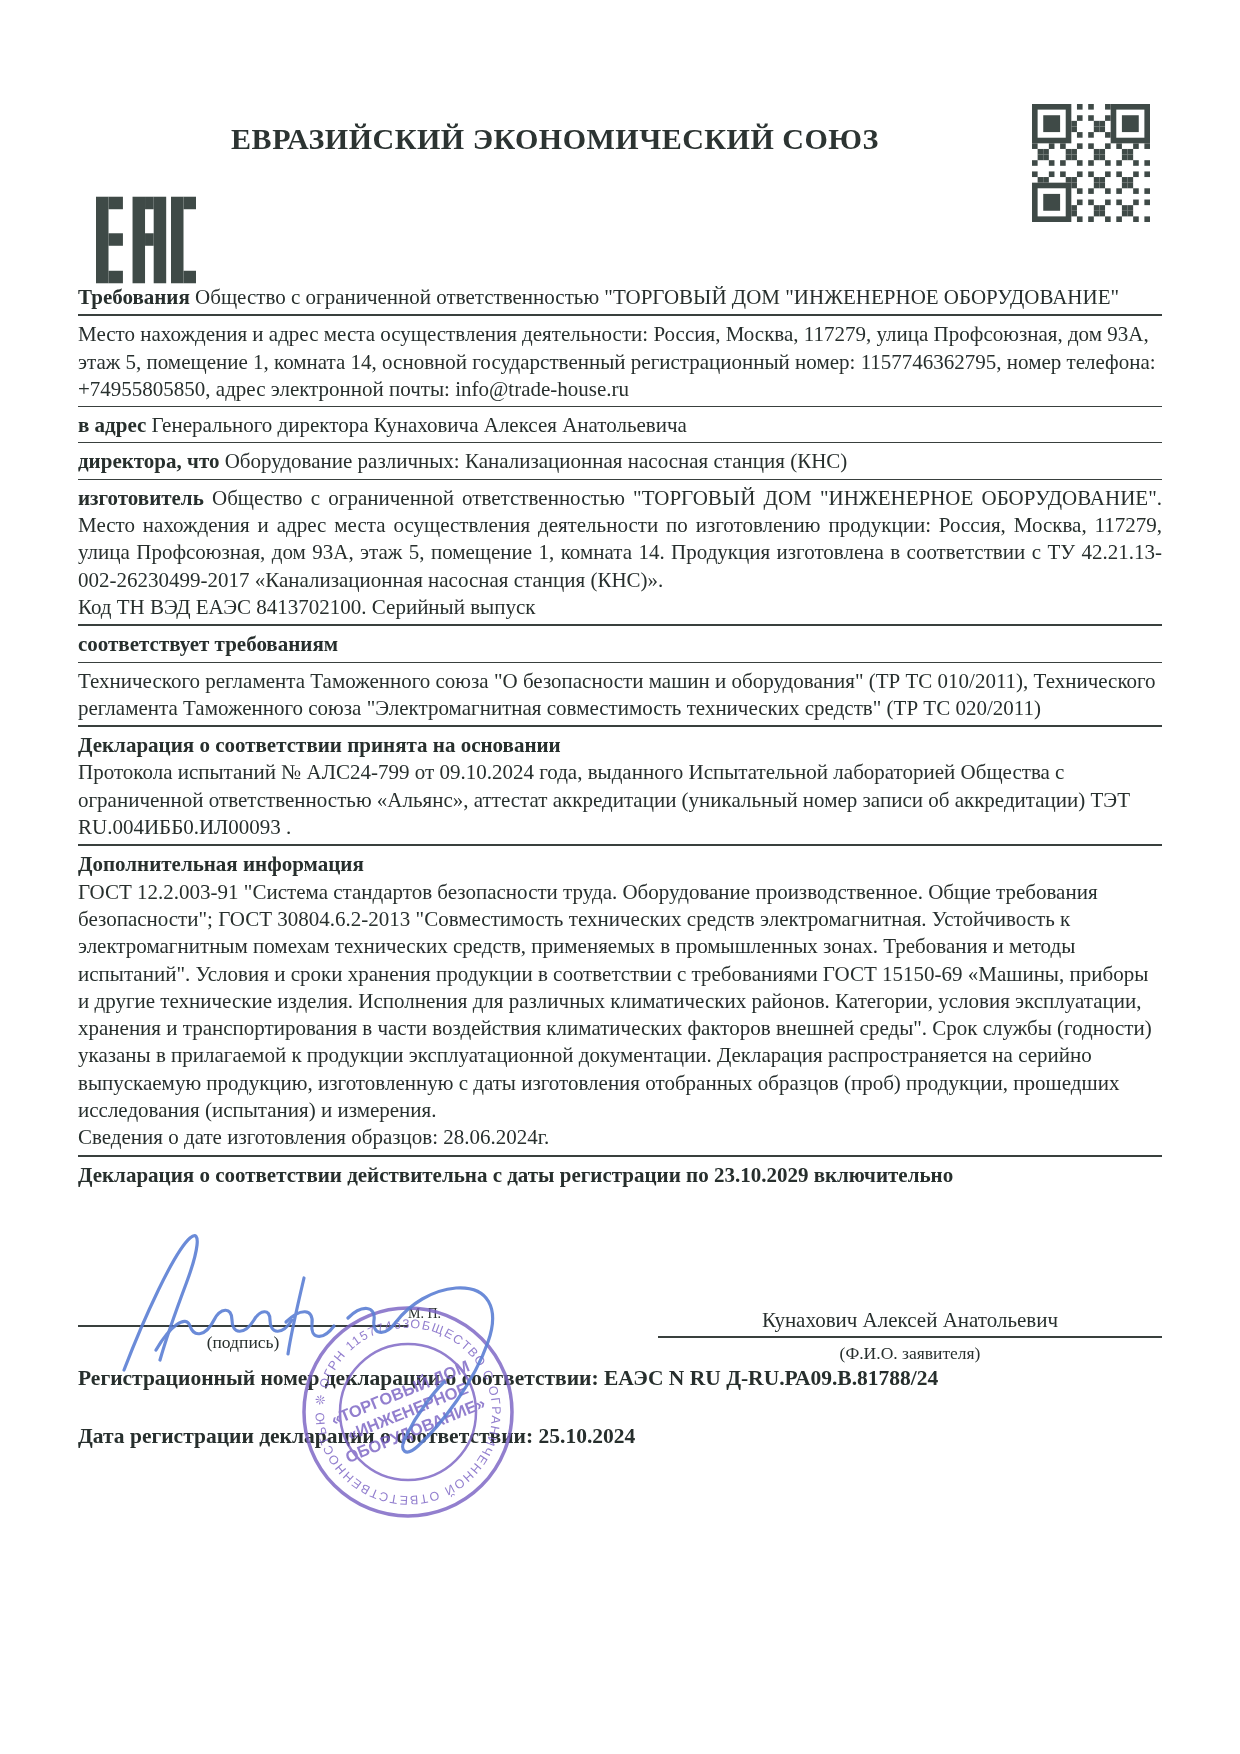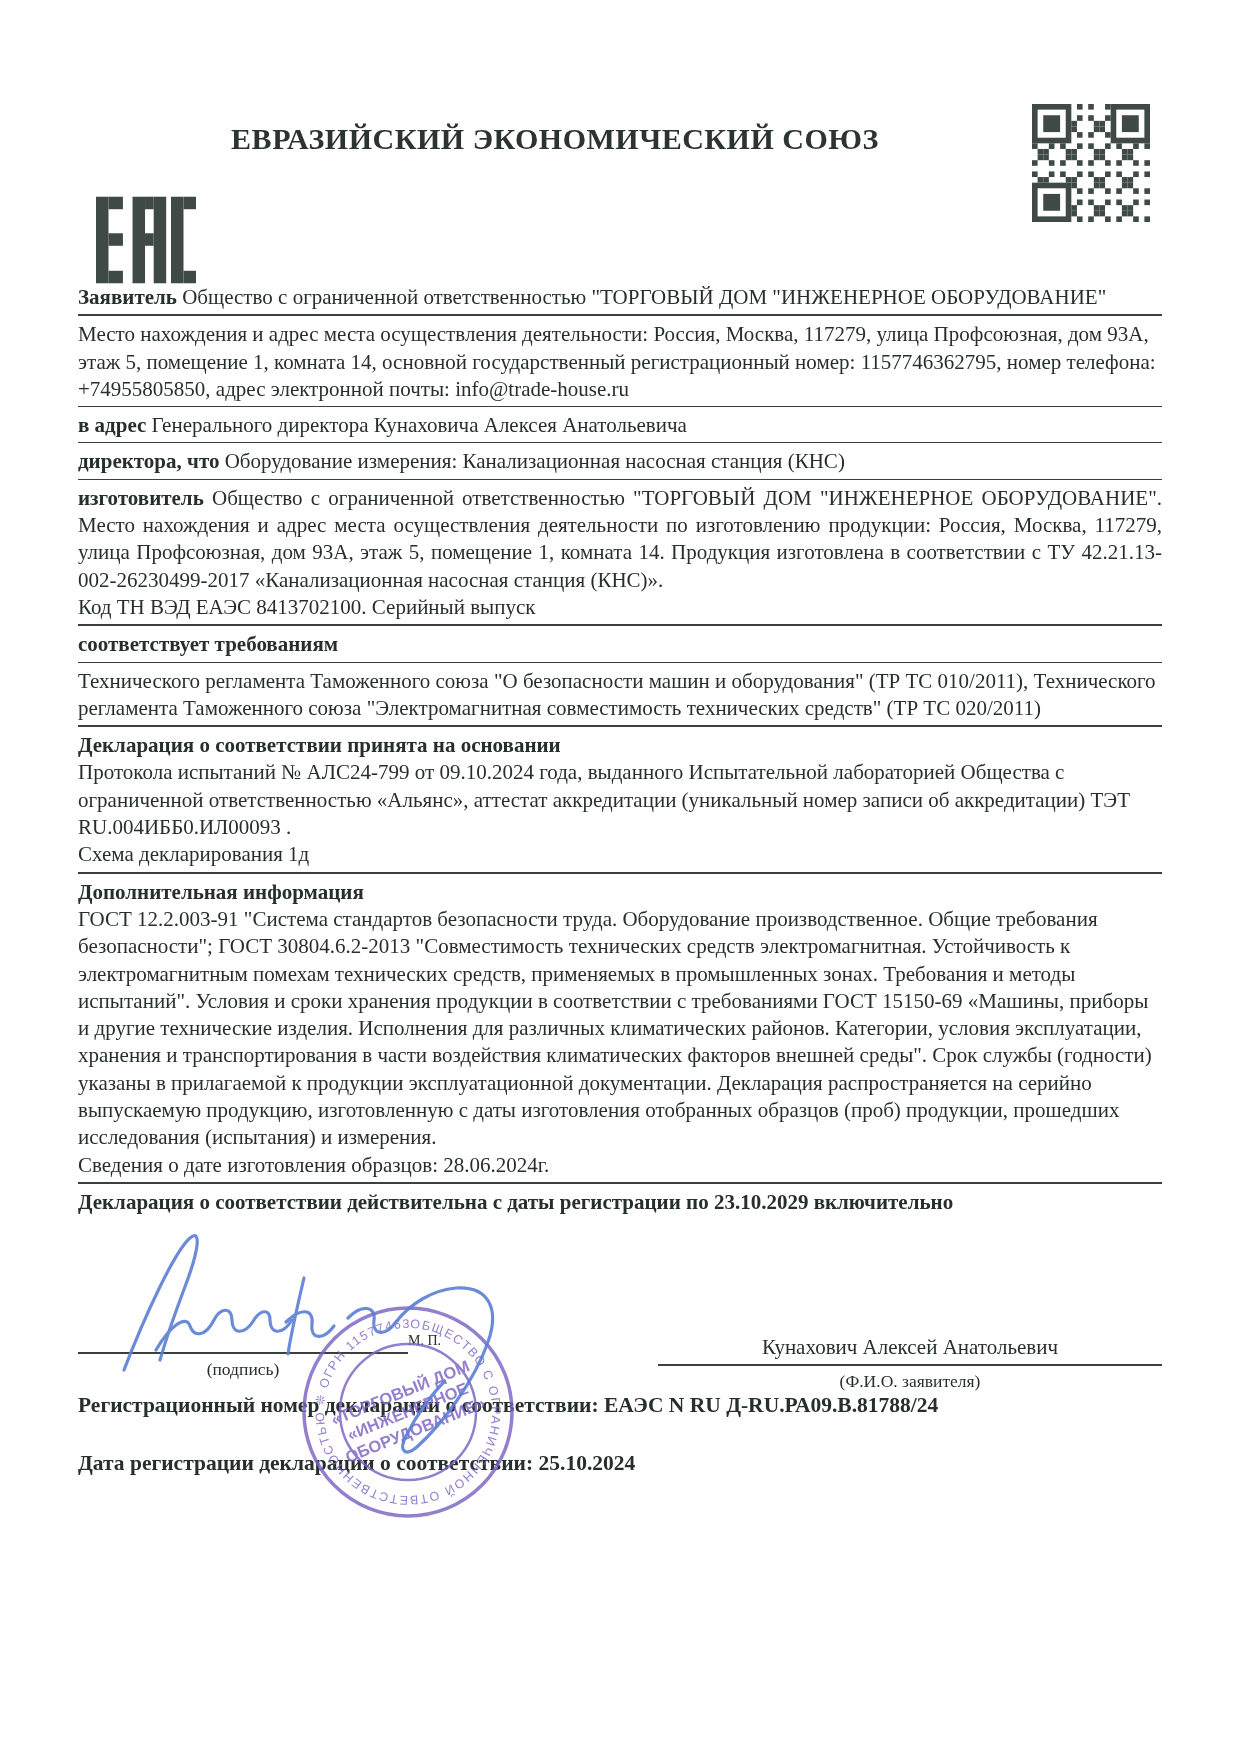--- a/index.html
+++ b/index.html
@@ -187,46 +187,45 @@
         <rect x="15" y="1" width="5" height="5" fill="#fff"></rect>
         <rect x="16" y="2" width="3" height="3" fill="#3f4a47"></rect>
         <rect x="0" y="14" width="7" height="7" fill="#3f4a47"></rect>
         <rect x="1" y="15" width="5" height="5" fill="#fff"></rect>
         <rect x="2" y="16" width="3" height="3" fill="#3f4a47"></rect>
       </svg>
   </div>
 
   <div class="content">
 
-    <p><span class="lead">Заявитель</span><span> Общество с ограниченной ответственностью "ТОРГОВЫЙ ДОМ "ИНЖЕНЕРНОЕ ОБОРУДОВАНИЕ"</span></p>
+    <p><span class="lead">Требования</span><span> Общество с ограниченной ответственностью "ТОРГОВЫЙ ДОМ "ИНЖЕНЕРНОЕ ОБОРУДОВАНИЕ"</span></p>
     <div class="rule"></div>
 
     <p>Место нахождения и адрес места осуществления деятельности: Россия, Москва, 117279, улица Профсоюзная, дом 93А, этаж 5, помещение 1, комната 14, основной государственный регистрационный номер: 1157746362795, номер телефона: +74955805850, адрес электронной почты: info@trade-house.ru</p>
     <div class="rule thin"></div>
 
     <p><span class="lead">в адрес</span><span> Генерального директора Кунаховича Алексея Анатольевича</span></p>
     <div class="rule thin"></div>
 
-    <p><span class="lead">директора, что</span><span> Оборудование измерения: Канализационная насосная станция (КНС)</span></p>
+    <p><span class="lead">директора, что</span><span> Оборудование различных: Канализационная насосная станция (КНС)</span></p>
     <div class="rule thin"></div>
 
     <p class="just"><span class="lead">изготовитель</span><span> Общество с ограниченной ответственностью "ТОРГОВЫЙ ДОМ "ИНЖЕНЕРНОЕ ОБОРУДОВАНИЕ". Место нахождения и адрес места осуществления деятельности по изготовлению продукции: Россия, Москва, 117279, улица Профсоюзная, дом 93А, этаж 5, помещение 1, комната 14. Продукция изготовлена в соответствии с ТУ 42.21.13-002-26230499-2017 «Канализационная насосная станция (КНС)».</span></p>
     <p>Код ТН ВЭД ЕАЭС 8413702100. Серийный выпуск</p>
     <div class="rule"></div>
 
     <p class="heading">соответствует требованиям</p>
     <div class="rule thin"></div>
 
     <p class="mt6">Технического регламента Таможенного союза "О безопасности машин и оборудования" (ТР ТС 010/2011), Технического регламента Таможенного союза "Электромагнитная совместимость технических средств" (ТР ТС 020/2011)</p>
     <div class="rule"></div>
 
     <p class="heading">Декларация о соответствии принята на основании</p>
 
     <p class="mt14">Протокола испытаний № АЛС24-799 от 09.10.2024 года, выданного Испытательной лабораторией Общества с ограниченной ответственностью «Альянс», аттестат аккредитации (уникальный номер записи об аккредитации)  ТЭТ RU.004ИББ0.ИЛ00093 .</p>
-    <p>Схема декларирования 1д</p>
     <div class="rule"></div>
 
     <p class="heading">Дополнительная информация</p>
 
     <p class="mt10">ГОСТ 12.2.003-91 "Система стандартов безопасности труда. Оборудование производственное. Общие требования безопасности"; ГОСТ 30804.6.2-2013 "Совместимость технических средств электромагнитная. Устойчивость к электромагнитным помехам технических средств, применяемых в промышленных зонах. Требования и методы испытаний". Условия и сроки хранения продукции в соответствии с требованиями ГОСТ 15150-69 «Машины, приборы и другие технические изделия. Исполнения для различных климатических районов. Категории, условия эксплуатации, хранения и транспортирования в части воздействия климатических факторов внешней среды". Срок службы (годности) указаны в прилагаемой к продукции эксплуатационной документации. Декларация распространяется на серийно выпускаемую продукцию, изготовленную с даты изготовления отобранных образцов (проб) продукции, прошедших исследования (испытания) и измерения.</p>
     <p>Сведения о дате изготовления образцов: 28.06.2024г.</p>
     <div class="rule"></div>
 
     <p class="heading">Декларация о соответствии  действительна с даты регистрации по 23.10.2029 включительно</p>
 

